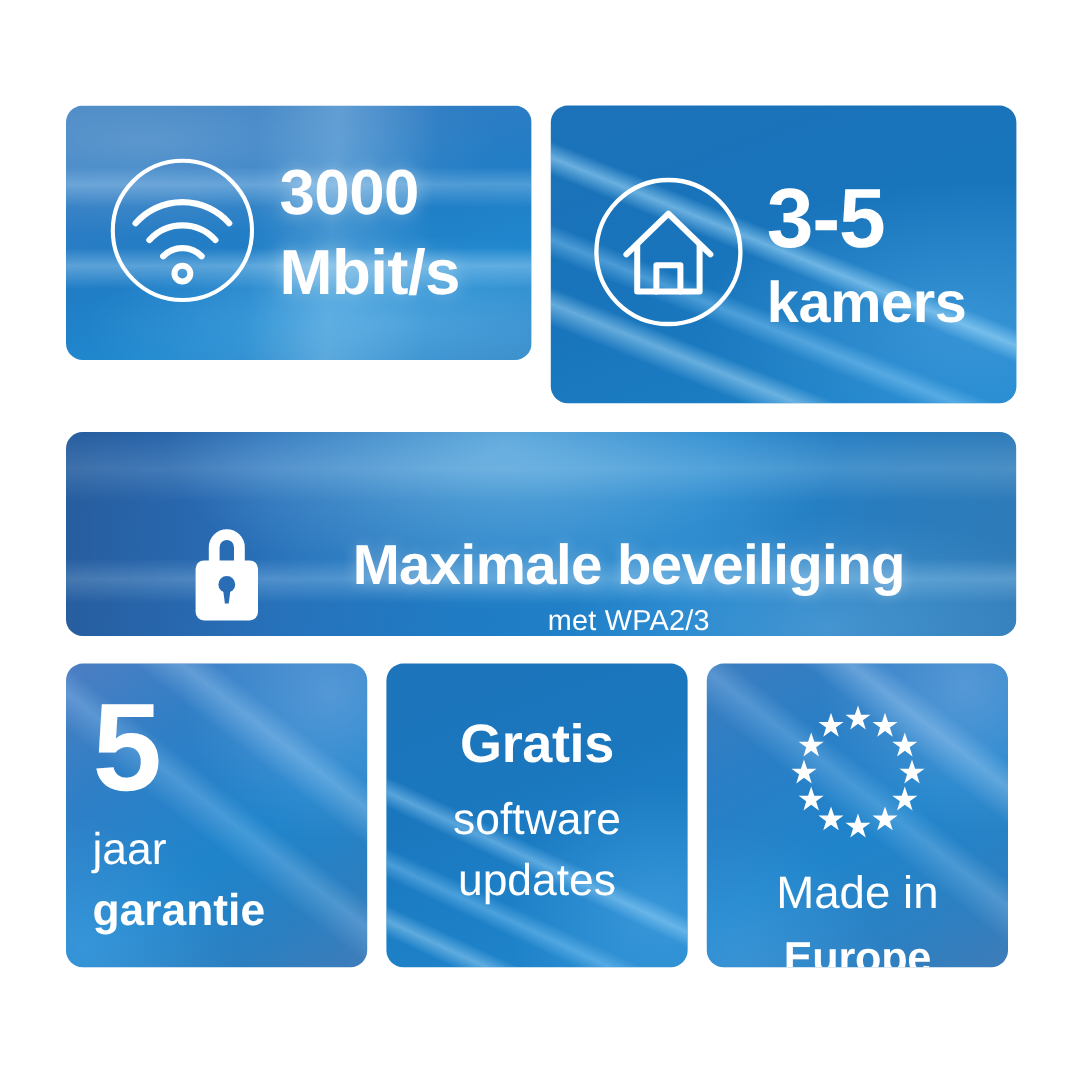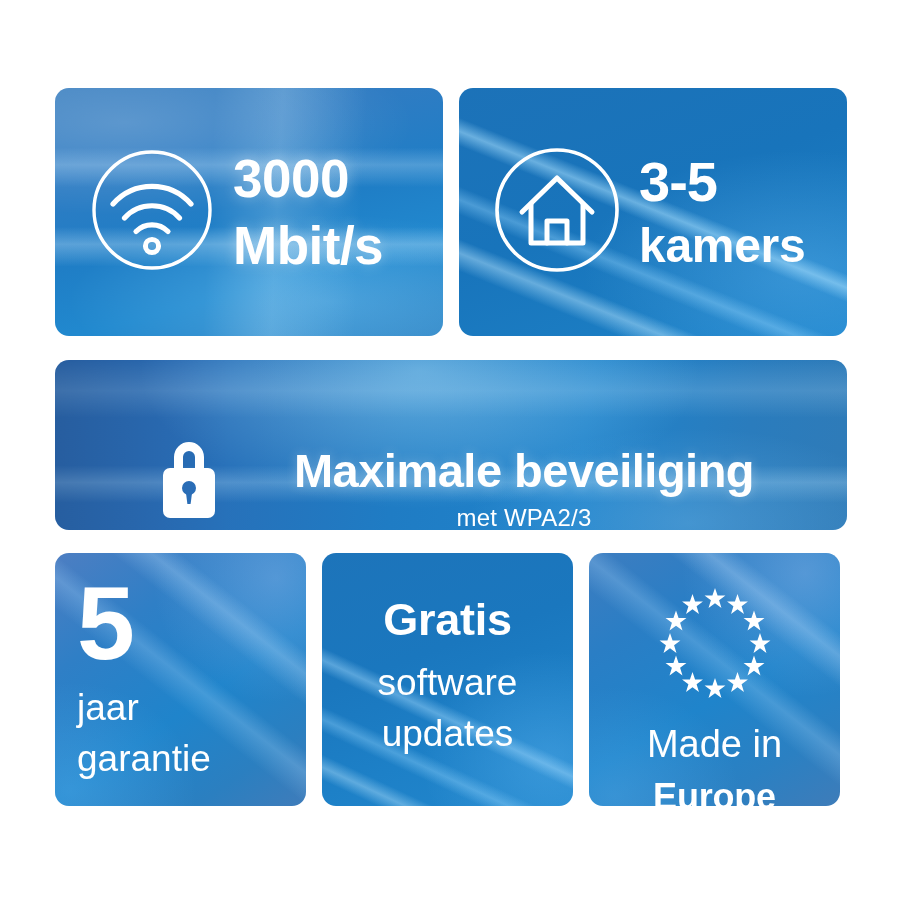--- a/index.html
+++ b/index.html
@@ -39,21 +39,21 @@
     position: relative;
     width: 100%;
     height: 100%;
     display: flex;
     box-sizing: border-box;
   }
 
   
   #card-speed {
     left: 55px;  top: 88px;
-    width: 388px; height: 248px;
+    width: 388px; height: 212px;
     background:
       linear-gradient(180deg,
         rgba(255,255,255,0.00) 0%,
         rgba(255,255,255,0.00) 24%,
         rgba(190,225,250,0.30) 31%,
         rgba(255,255,255,0.00) 40%,
         rgba(255,255,255,0.00) 56%,
         rgba(200,232,252,0.34) 63%,
         rgba(255,255,255,0.00) 72%),
       linear-gradient(165deg, #3a7fc0 0%, #2f7cc3 26%, #1f7ec6 52%, #2189cf 72%, #2f86c6 100%);
@@ -108,21 +108,21 @@
     padding-left: 30px;
   }
   .rooms-text {
     margin-left: 14px;
     display: flex;
     flex-direction: column;
     line-height: 1.0;
   }
   .rooms-text .l1 {
     font-weight: 700;
-    font-size: 56px;
+    font-size: 70px;
     letter-spacing: -1px;
     white-space: nowrap;
   }
   .rooms-text .l2 {
     font-weight: 700;
     font-size: 48px;
     margin-top: 12px;
     letter-spacing: -0.3px;
     white-space: nowrap;
   }
@@ -208,21 +208,21 @@
     line-height: 0.92;
     letter-spacing: -2px;
   }
   .warranty-l2 {
     font-weight: 400;
     font-size: 37px;
     line-height: 1.0;
     margin-top: 18px;
   }
   .warranty-l3 {
-    font-weight: 400;
+    font-weight: 700;
     font-size: 37px;
     line-height: 1.0;
     margin-top: 14px;
   }
 
   #card-updates {
     background: linear-gradient(160deg, #1d74ba 0%, #1a77be 40%, #1d80c7 70%, #2287cd 100%);
   }
   #card-updates .sheen {
     background:

